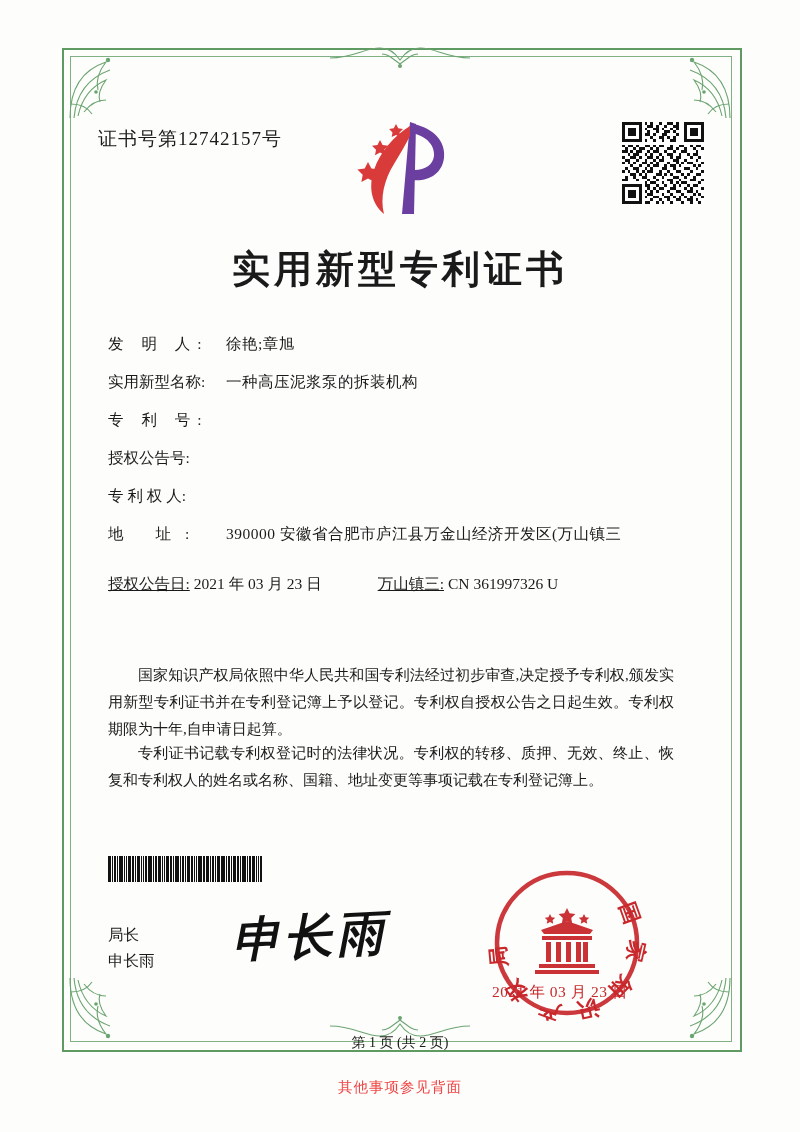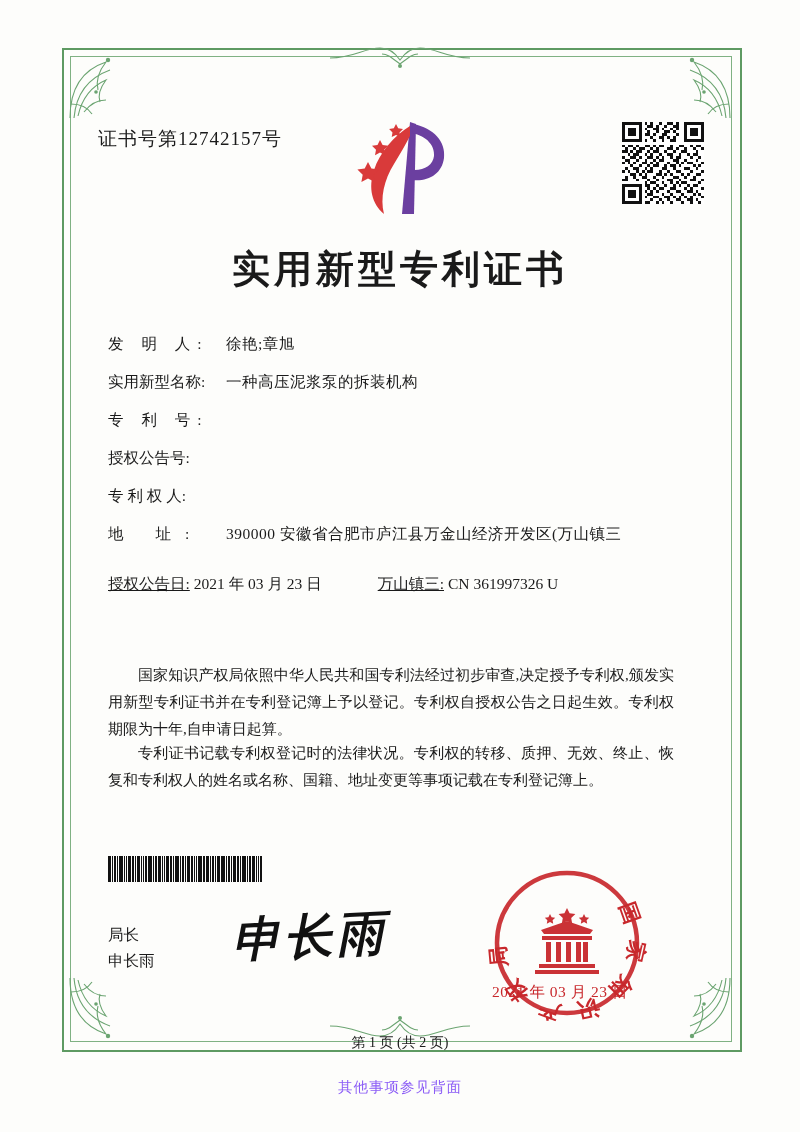--- a/index.html
+++ b/index.html
@@ -198,21 +198,21 @@
     position: absolute;
     left: 0; right: 0; top: 1034px;
     text-align: center;
     font-size: 14px;
   }
   .footer-note {
     position: absolute;
     left: 0; right: 0; top: 1078px;
     text-align: center;
     font-size: 14.5px;
-    color: #8b5cf6;
+    color: #ef4444;
     letter-spacing: 1px;
   }
 </style>
 </head>
 <body>
 
 <div class="page">
 
   <div class="border-outer"></div>
   <div class="border-inner"></div>

